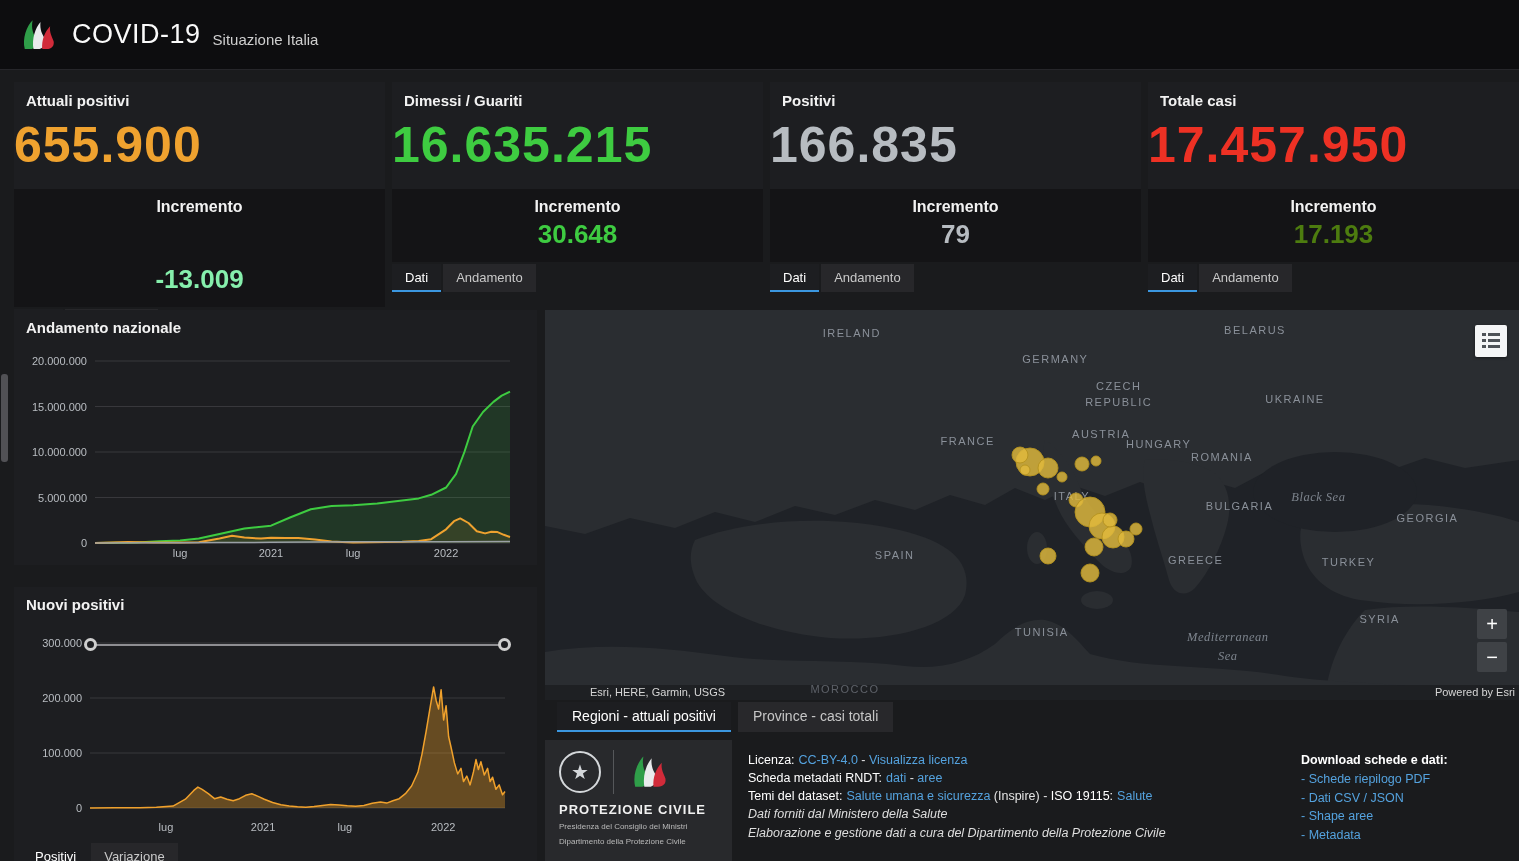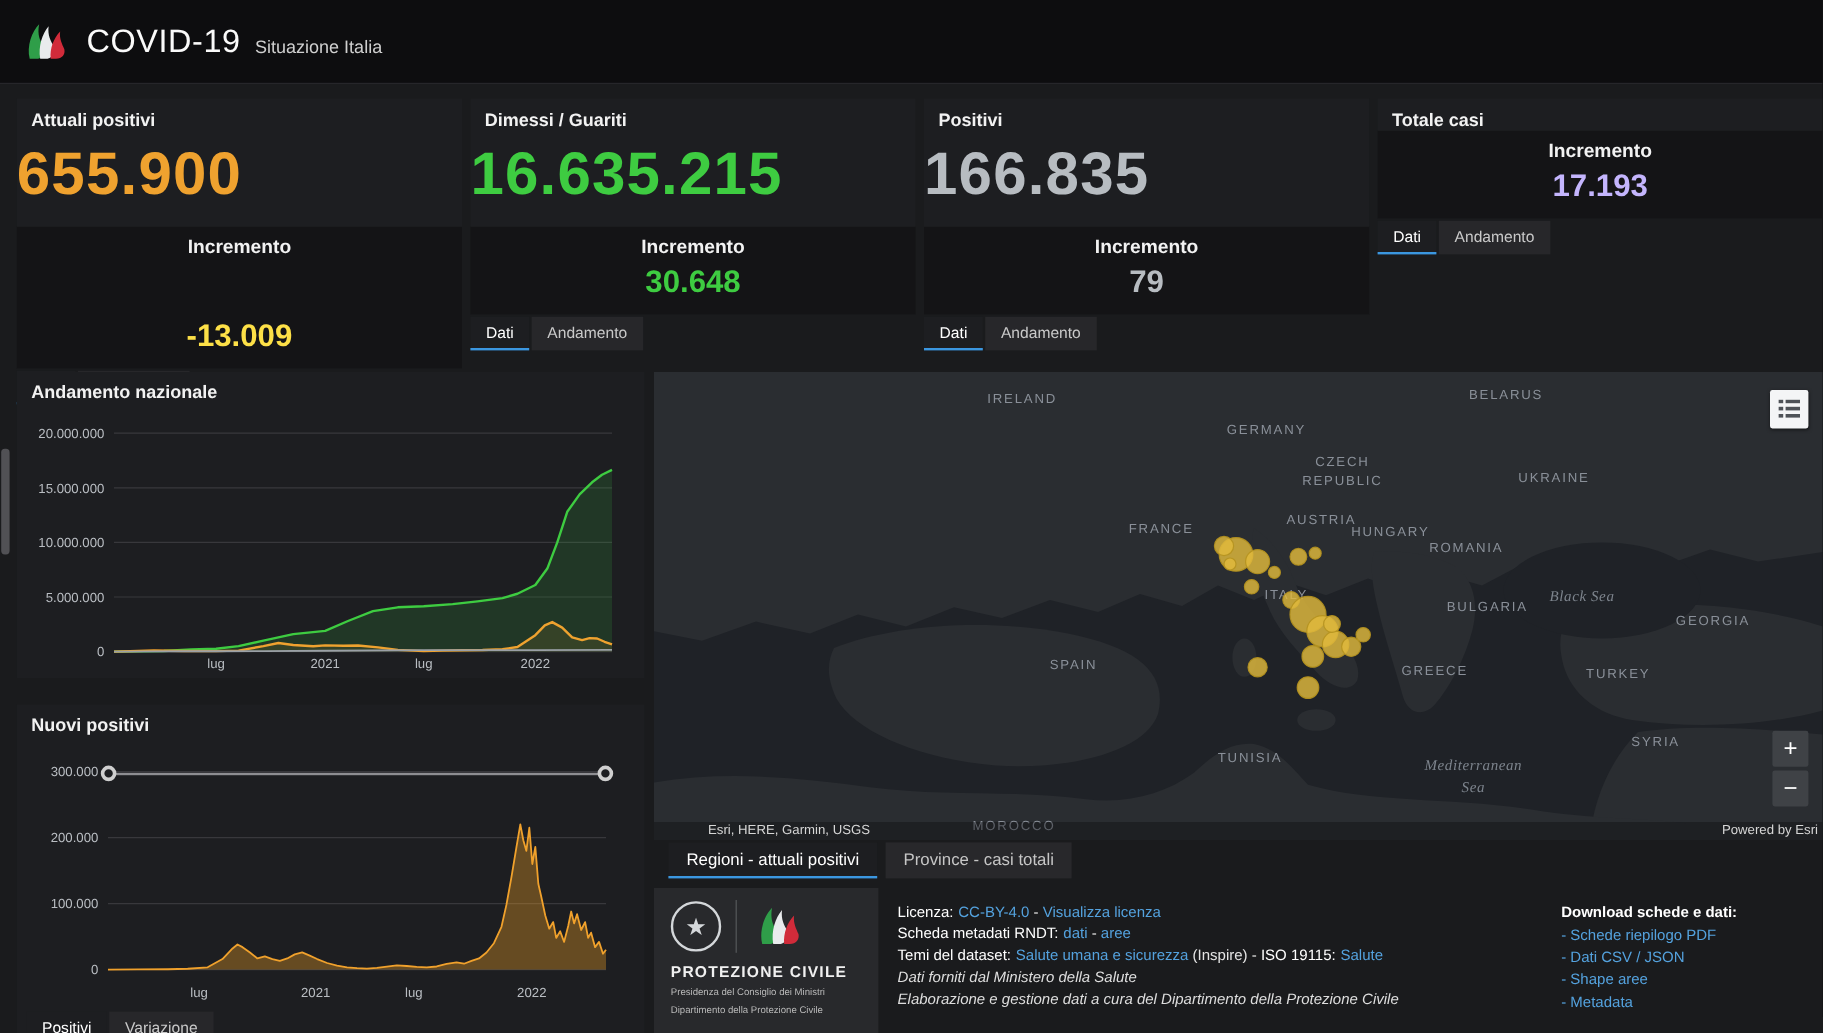--- a/index.html
+++ b/index.html
@@ -92,21 +92,21 @@
   </div>
 
   <div class="stats">
 
     <div class="card-col">
       <div class="stat-card">
         <div class="card-label">Attuali positivi</div>
         <div class="card-value" style="color: rgb(239, 162, 47);">655.900</div>
         <div class="card-inc">
           <div class="inc-label">Incremento</div>
-          <div class="inc-value" style="color: #fde047; margin-top: 48px;">-13.009</div>
+          <div class="inc-value" style="color: #86efac; margin-top: 48px;">-13.009</div>
         </div>
       </div>
       <div class="tabs">
         <div class="tab active">Dati</div>
         <div class="tab">Andamento</div>
       </div>
     </div>
 
     <div class="card-col">
       <div class="stat-card">
@@ -134,23 +134,24 @@
       </div>
       <div class="tabs">
         <div class="tab active">Dati</div>
         <div class="tab">Andamento</div>
       </div>
     </div>
 
     <div class="card-col">
       <div class="stat-card">
         <div class="card-label">Totale casi</div>
+        <div class="card-value" style="color: rgb(238, 49, 36);">17.457.950</div>
         <div class="card-inc">
           <div class="inc-label">Incremento</div>
-          <div class="inc-value" style="color: #c4b5fd;">17.193</div>
+          <div class="inc-value" style="color: #4d7c0f;">17.193</div>
         </div>
       </div>
       <div class="tabs">
         <div class="tab active">Dati</div>
         <div class="tab">Andamento</div>
       </div>
     </div>
   </div>
 
   <div class="edge-scroll"></div>

